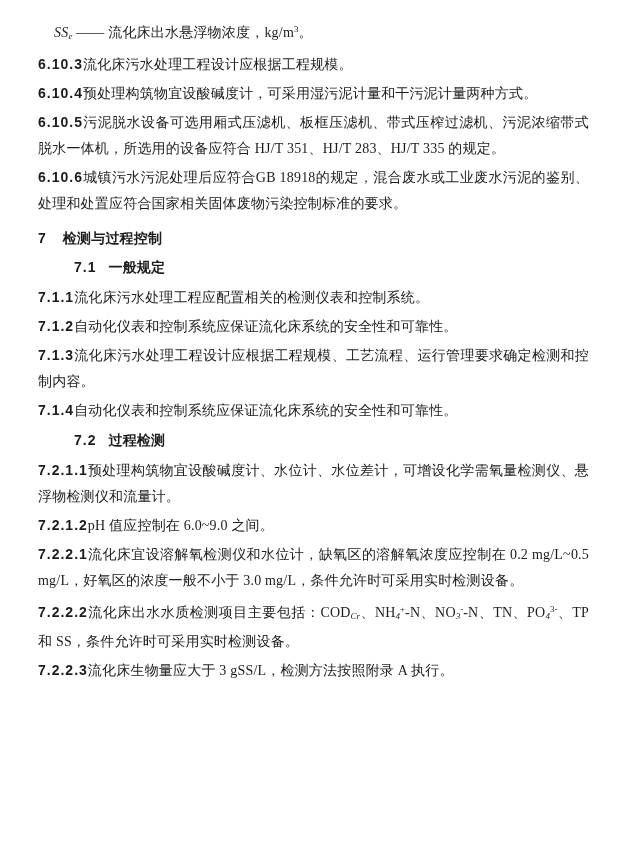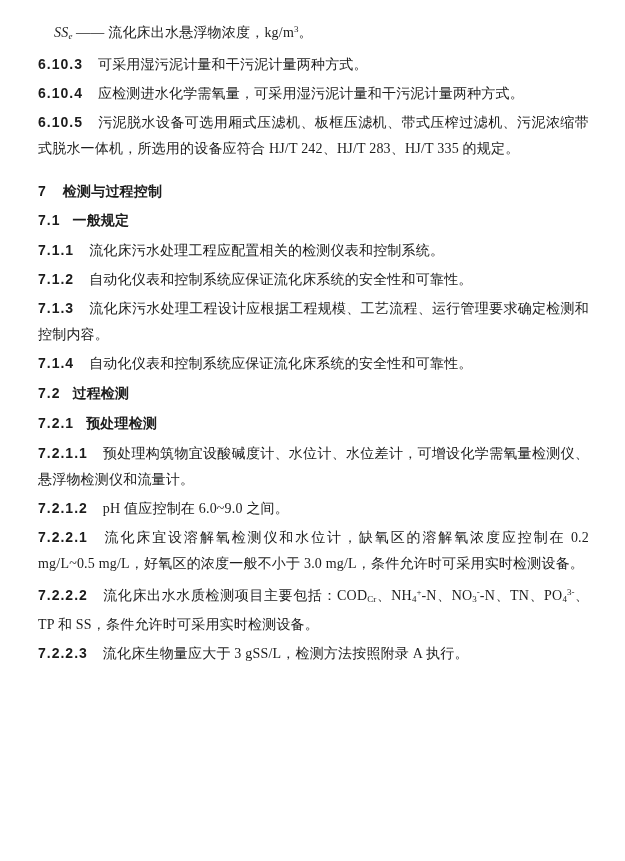--- a/index.html
+++ b/index.html
@@ -20,68 +20,69 @@
   }
   .para {
     margin: 2px 0;
     line-height: 26px;
     text-align: justify;
     letter-spacing: 0.2px;
   }
   .para .num {
     font-family: "Liberation Sans", "DejaVu Sans", sans-serif;
     font-weight: bold;
-    margin-right: 15px;
+    margin-right: 0;
     letter-spacing: 1px;
   }
   .definition {
     padding-left: 16px;
   }
   .heading1 {
     font-family: "Liberation Sans", "DejaVu Sans", sans-serif;
     font-weight: bold;
-    margin-top: 16px;
+    margin-top: 8px;
     margin-bottom: 3px;
   }
   .heading1 .num { margin-right: 16px; }
   .heading2, .heading3 {
     font-family: "Liberation Sans", "DejaVu Sans", sans-serif;
     font-weight: bold;
     margin-top: 3px;
     margin-bottom: 4px;
   }
-  .heading2 .num, .heading3 .num { margin-right: 12px; }
+  .heading2 .num, .heading3 .num { margin-right: 12px; margin-left: 36px; }
   .sup {
     font-size: 9px;
     vertical-align: 5px;
     letter-spacing: 0;
   }
   .sub {
     font-size: 9px;
     vertical-align: -2px;
     letter-spacing: 0;
+    font-style: italic;
   }
   .it {
     font-style: italic;
   }
 </style>
 </head>
 <body>
 
 <main class="doc">
     <p class="para definition"><span class="it">SS</span><span class="sub it">e</span><span> —— 流化床出水悬浮物浓度，kg/m</span><span class="sup">3</span><span>。</span></p>
-    <p class="para clause"><span class="num">6.10.3</span><span>可采用湿污泥计量和干污泥计量两种方式。</span></p>
-    <p class="para clause"><span class="num">6.10.4</span><span>应检测进水化学需氧量，可采用湿污泥计量和干污泥计量两种方式。</span></p>
-    <p class="para clause"><span class="num">6.10.5</span><span>污泥脱水设备可选用厢式压滤机、板框压滤机、带式压榨过滤机、污泥浓缩带式脱水一体机，所选用的设备应符合 HJ/T 242、HJ/T 283、HJ/T 335 的规定。</span></p>
+    <p class="para clause"><span class="num">6.10.3</span><span>流化床污水处理工程设计应根据工程规模。</span></p>
+    <p class="para clause"><span class="num">6.10.4</span><span>预处理构筑物宜设酸碱度计，可采用湿污泥计量和干污泥计量两种方式。</span></p>
+    <p class="para clause"><span class="num">6.10.5</span><span>污泥脱水设备可选用厢式压滤机、板框压滤机、带式压榨过滤机、污泥浓缩带式脱水一体机，所选用的设备应符合 HJ/T 351、HJ/T 283、HJ/T 335 的规定。</span></p>
+    <p class="para clause"><span class="num">6.10.6</span><span>城镇污水污泥处理后应符合GB 18918的规定，混合废水或工业废水污泥的鉴别、处理和处置应符合国家相关固体废物污染控制标准的要求。</span></p>
     <p class="para heading1"><span class="num">7</span><span>检测与过程控制</span></p>
     <p class="para heading2"><span class="num">7.1</span><span>一般规定</span></p>
     <p class="para clause"><span class="num">7.1.1</span><span>流化床污水处理工程应配置相关的检测仪表和控制系统。</span></p>
     <p class="para clause"><span class="num">7.1.2</span><span>自动化仪表和控制系统应保证流化床系统的安全性和可靠性。</span></p>
     <p class="para clause"><span class="num">7.1.3</span><span>流化床污水处理工程设计应根据工程规模、工艺流程、运行管理要求确定检测和控制内容。</span></p>
     <p class="para clause"><span class="num">7.1.4</span><span>自动化仪表和控制系统应保证流化床系统的安全性和可靠性。</span></p>
     <p class="para heading2"><span class="num">7.2</span><span>过程检测</span></p>
-    <p class="para heading3"><span class="num">7.2.1</span><span>预处理检测</span></p>
     <p class="para clause"><span class="num">7.2.1.1</span><span>预处理构筑物宜设酸碱度计、水位计、水位差计，可增设化学需氧量检测仪、悬浮物检测仪和流量计。</span></p>
     <p class="para clause"><span class="num">7.2.1.2</span><span>pH 值应控制在 6.0~9.0 之间。</span></p>
     <p class="para clause"><span class="num">7.2.2.1</span><span>流化床宜设溶解氧检测仪和水位计，缺氧区的溶解氧浓度应控制在 0.2 mg/L~0.5 mg/L，好氧区的浓度一般不小于 3.0 mg/L，条件允许时可采用实时检测设备。</span></p>
     <p class="para clause"><span class="num">7.2.2.2</span><span>流化床出水水质检测项目主要包括：COD</span><span class="sub">Cr</span><span>、NH</span><span class="sub">4</span><span class="sup">+</span><span>-N、NO</span><span class="sub">3</span><span class="sup">-</span><span>-N、TN、PO</span><span class="sub">4</span><span class="sup">3-</span><span>、TP 和 SS，条件允许时可采用实时检测设备。</span></p>
     <p class="para clause"><span class="num">7.2.2.3</span><span>流化床生物量应大于 3 gSS/L，检测方法按照附录 A 执行。</span></p>
   </main>
 
 </body></html>

